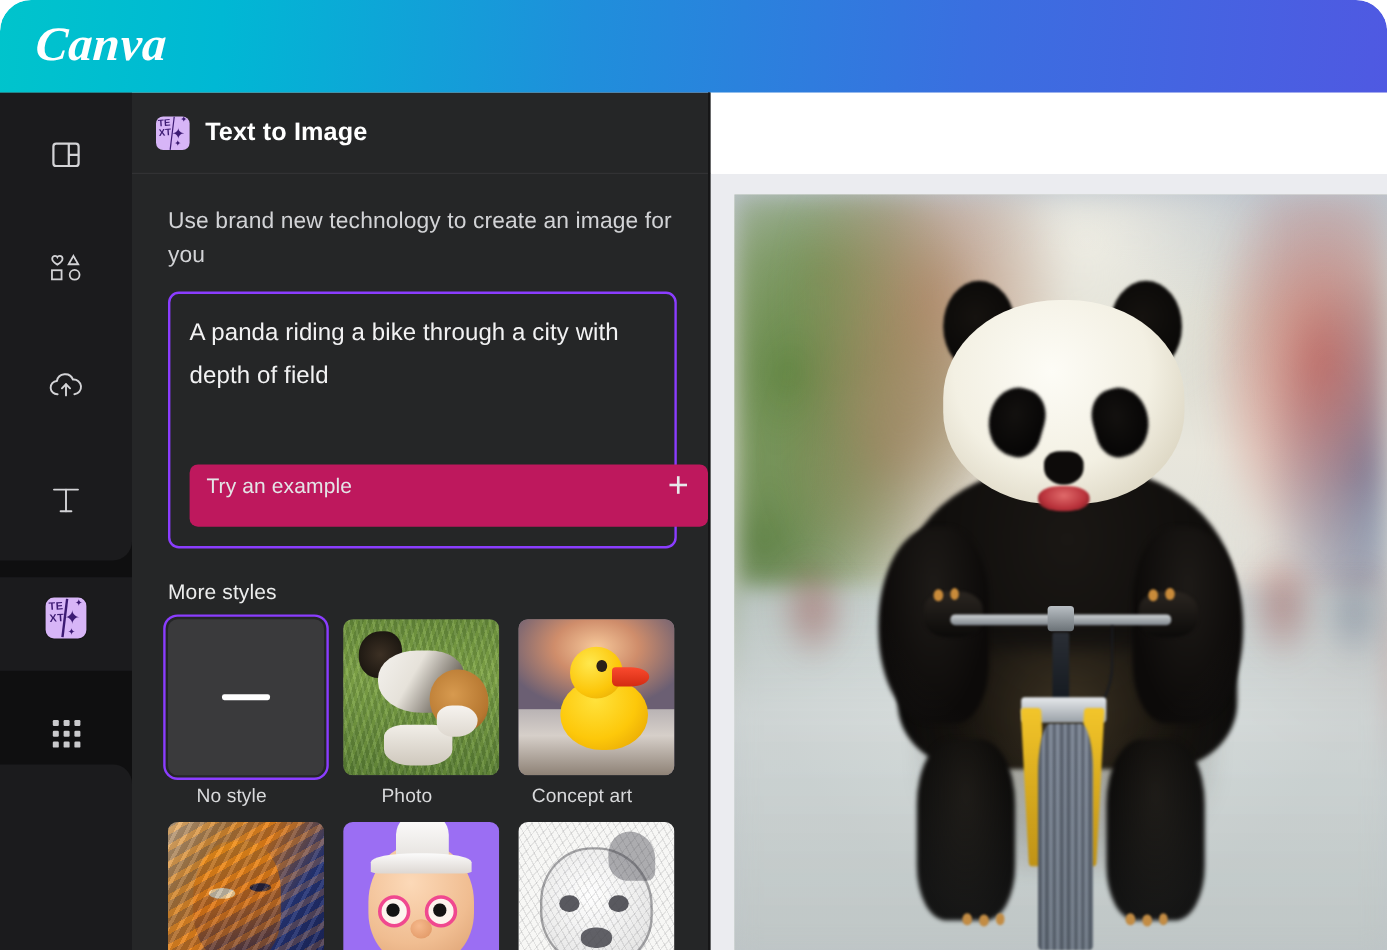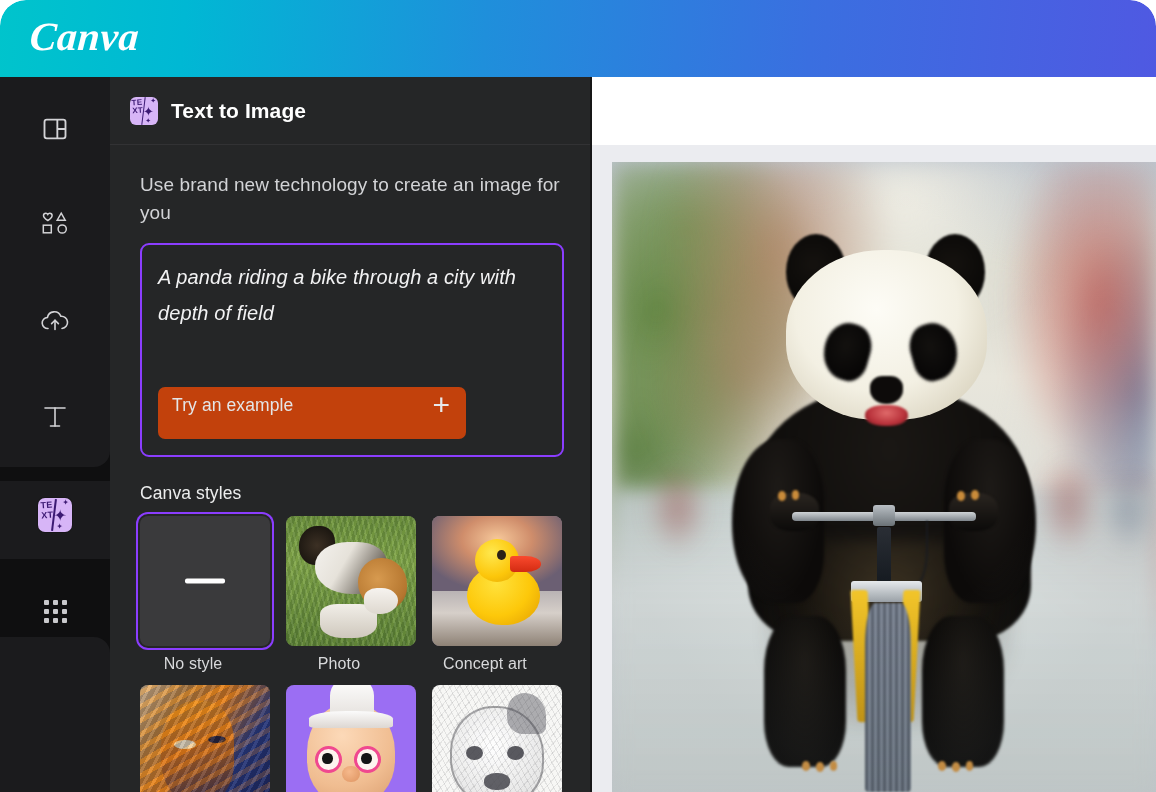--- a/index.html
+++ b/index.html
@@ -187,27 +187,26 @@
     border-radius: 9px;
     background: #252627;
     position: relative;
     padding: 14px 16px 0 16px;
   }
   .prompt-text {
     color: #f2f2f3;
     font-size: 20px;
     line-height: 36px;
     letter-spacing: .1px;
-    font-style: italic;
   }
   .try-example {
     position: absolute;
     left: 16px; bottom: 16px;
-    width: 308px; height: 52px;
-    background: #c2410c;
+    width: 432px; height: 52px;
+    background: #be185d;
     border-radius: 7px;
     display: flex; align-items: center;
     justify-content: space-between;
     padding: 0 16px 16px 14px;
     cursor: pointer;
   }
   .try-example-label {
     color: #e4e5e7;
     font-size: 17.5px;
     letter-spacing: .1px;
@@ -783,21 +782,21 @@
       <div class="panel-desc">Use brand new technology to create an image for you</div>
 
       <div class="prompt-box">
         <div class="prompt-text" placeholder="Describe the image you want to create">A panda riding a bike through a city with depth of field</div>
         <div class="try-example">
           <span class="try-example-label">Try an example</span>
           <span class="plus-icon">+</span>
         </div>
       </div>
 
-      <div class="styles-title">Canva styles</div>
+      <div class="styles-title">More styles</div>
 
       <div class="styles-grid">
 
         <div class="style-cell selected">
           <div class="style-thumb">
             <span class="nostyle-dash"></span>
           </div>
           <div class="style-label">No style</div>
         </div>
 

